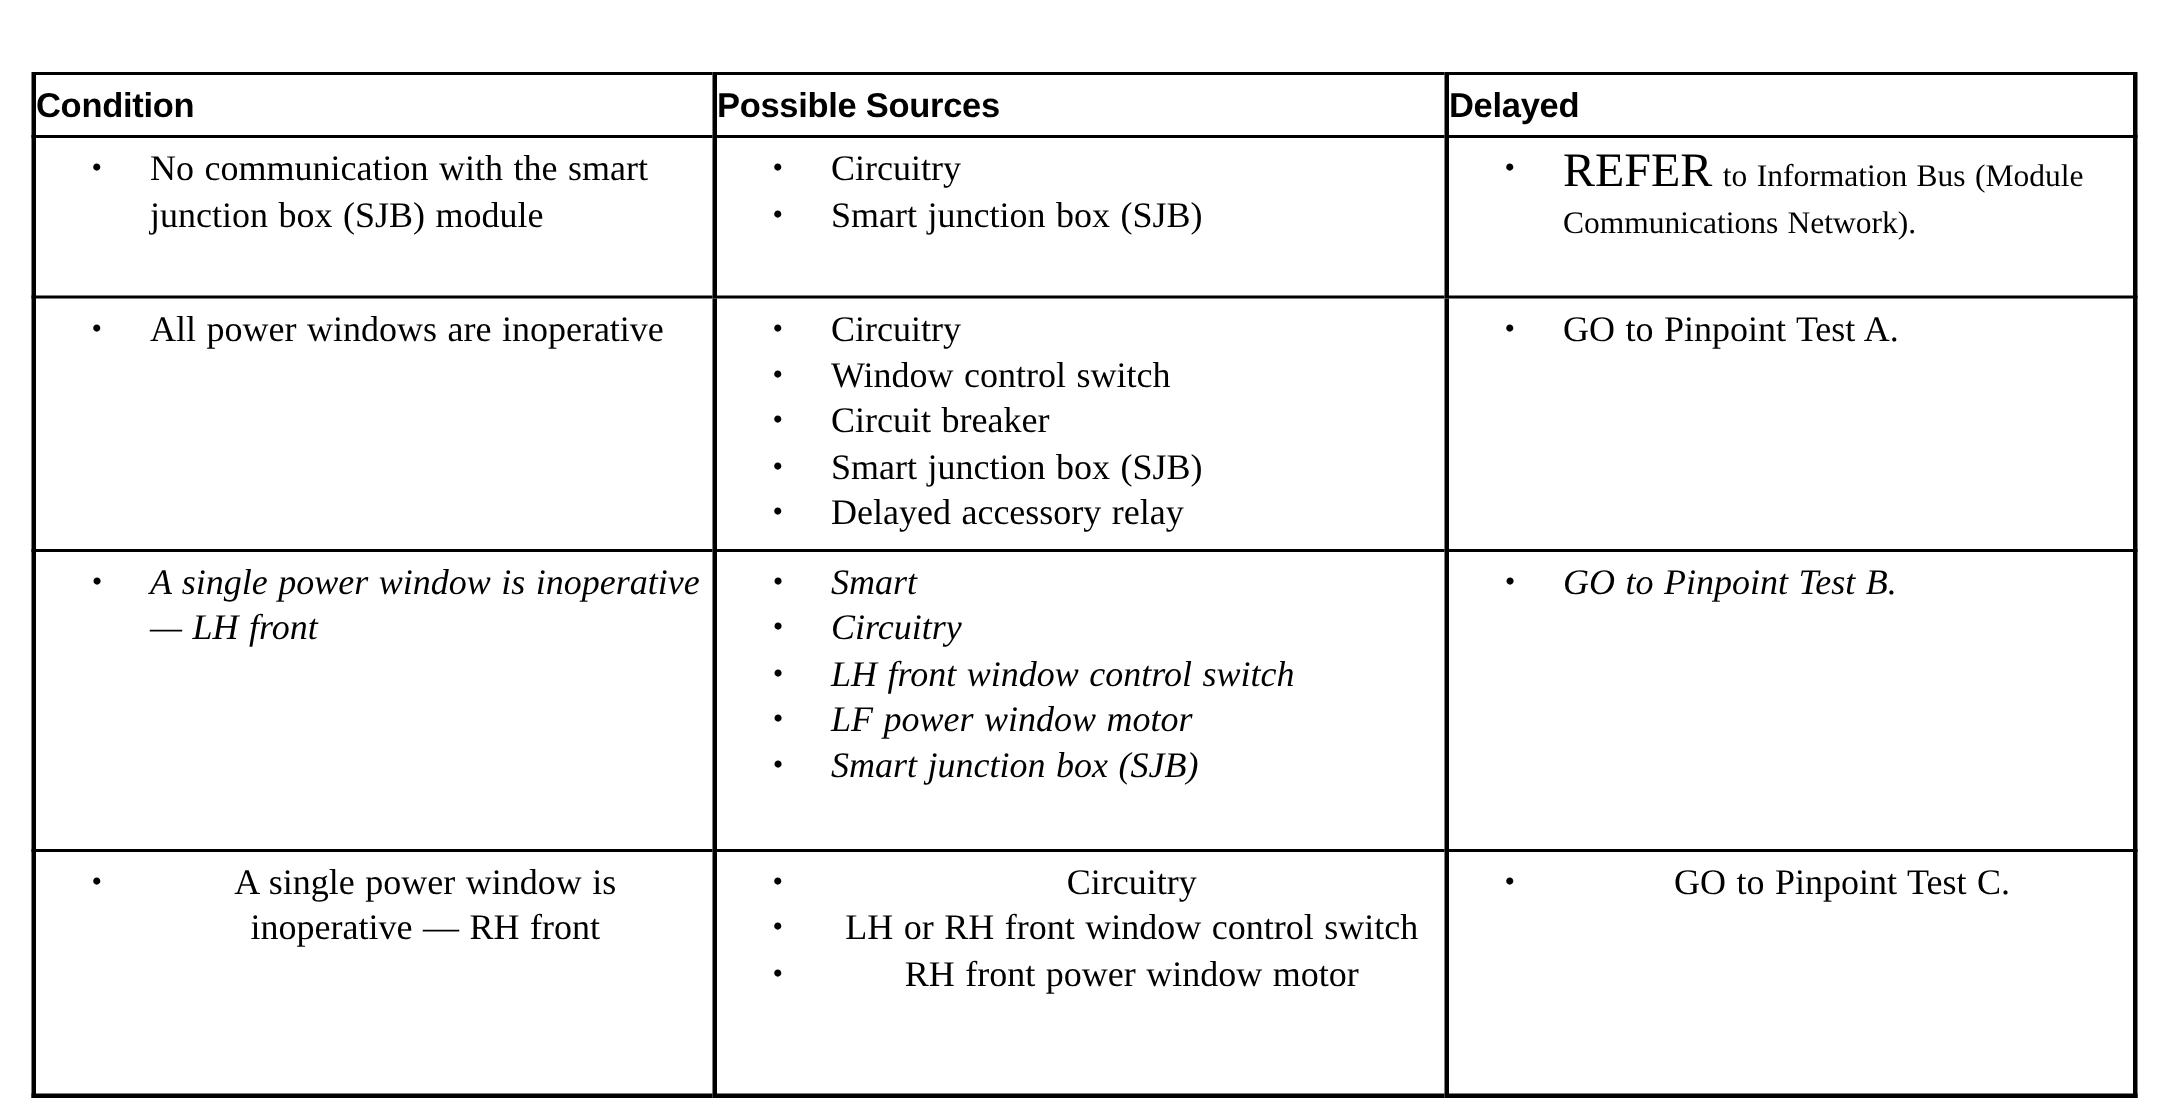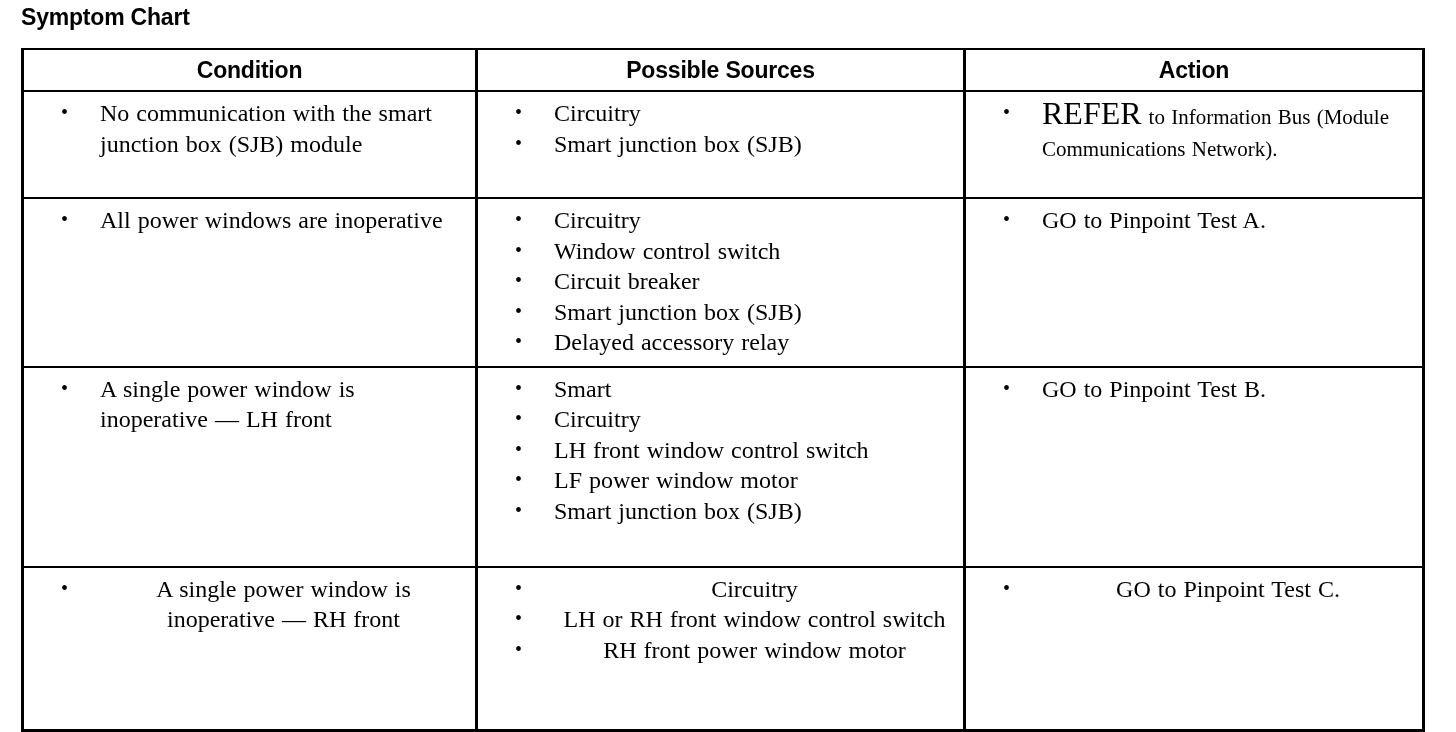--- a/index.html
+++ b/index.html
@@ -59,33 +59,33 @@
   }
   .symptom-table tr:last-child td {
     border-bottom: none;
     text-align: center;
   }
 
   thead th {
     font-family: "Liberation Sans", sans-serif;
     font-weight: bold;
     font-size: 23px;
-    text-align: center;
+    text-align: left;
     height: 40px;
     line-height: 40px;
     padding: 0;
     letter-spacing: -0.2px;
   }
 
   .cell-inner {
     padding: 6px 8px 8px 21px;
   }
   .row-r1 .cell-inner { min-height: 91px; }
   .row-r2 .cell-inner { min-height: 146px; }
-  .row-r3 .cell-inner { min-height: 184px; }
+  .row-r3 .cell-inner { min-height: 184px; font-style: italic; }
   .row-r4 .cell-inner { min-height: 147px; }
 
   ul.bullets {
     list-style: none;
     margin: 0;
     padding: 0;
   }
   ul.bullets > li {
     position: relative;
     padding-left: 55px;
@@ -111,33 +111,32 @@
   }
   li.ref-item .ref-target {
     font-size: 21px;
   }
 </style>
 </head>
 <body>
 
 <div class="page">
 
-  <div class="page-title">Symptom Chart</div>
 
   <table class="symptom-table">
     <colgroup>
       <col class="c1">
       <col class="c2">
       <col class="c3">
     </colgroup>
     <thead>
       <tr>
         <th>Condition</th>
         <th>Possible Sources</th>
-        <th>Action</th>
+        <th>Delayed</th>
       </tr>
     </thead>
     <tbody>
 
       <tr class="row-r1">
         <td>
           <div class="cell-inner">
             <ul class="bullets">
               <li>No communication with the smart junction box (SJB) module</li>
             </ul>

